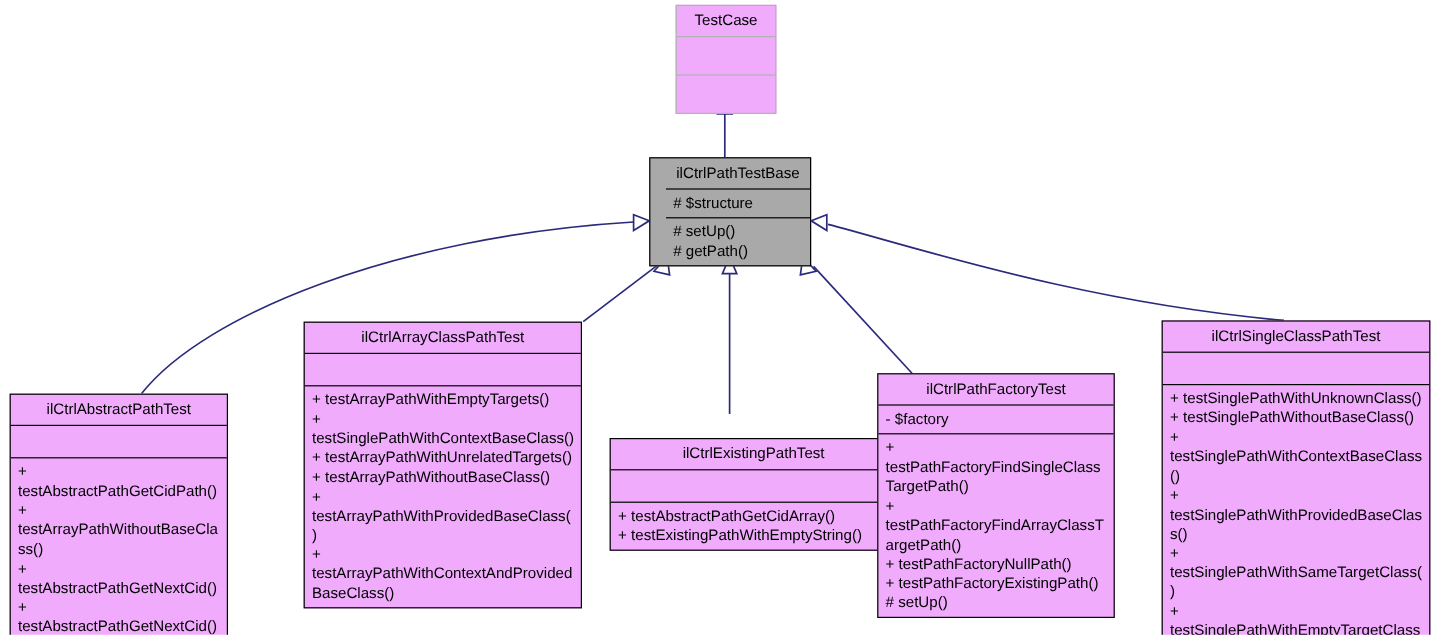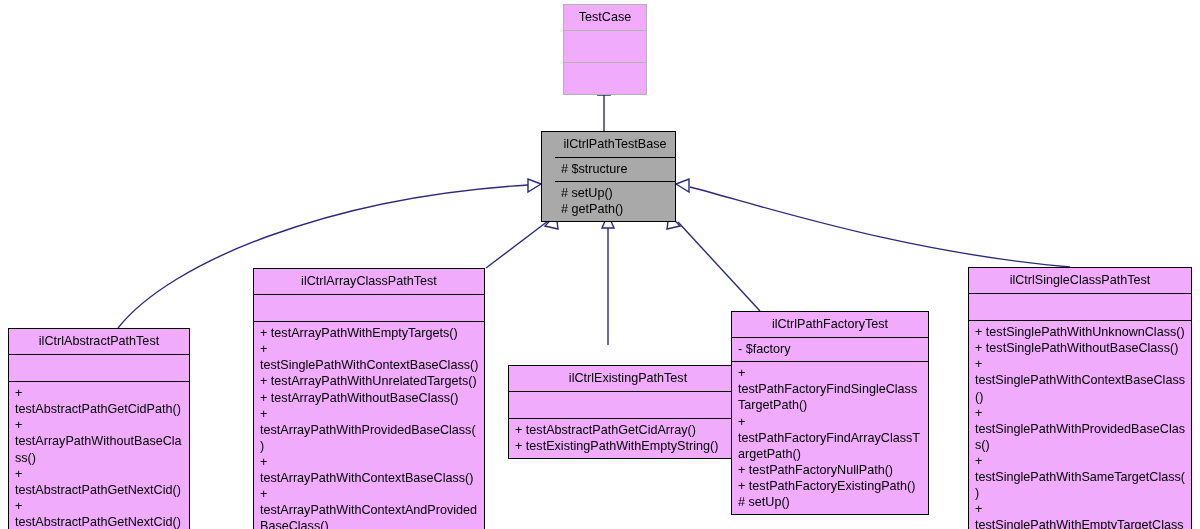--- a/index.html
+++ b/index.html
@@ -147,21 +147,20 @@
     <div class="class-name">ilCtrlArrayClassPathTest</div>
     <div class="class-divider"></div>
     <div class="class-attrs is-empty"></div>
     <div class="class-divider"></div>
     <div class="class-ops">
       <div class="member-row">+ testArrayPathWithEmptyTargets()</div>
       <div class="member-row">+ testSinglePathWithContextBaseClass()</div>
       <div class="member-row">+ testArrayPathWithUnrelatedTargets()</div>
       <div class="member-row">+ testArrayPathWithoutBaseClass()</div>
       <div class="member-row">+ testArrayPathWithProvidedBaseClass()</div>
-      <div class="member-row">+ testArrayPathWithContextBaseClass()</div>
       <div class="member-row">+ testArrayPathWithContextAndProvidedBaseClass()</div>
     </div>
   </div>
 
   <div class="uml-class" style="left:508px; top:345px; width:240px;margin-top:20px;">
     <div class="class-name">ilCtrlExistingPathTest</div>
     <div class="class-divider"></div>
     <div class="class-attrs is-empty"></div>
     <div class="class-divider"></div>
     <div class="class-ops">

